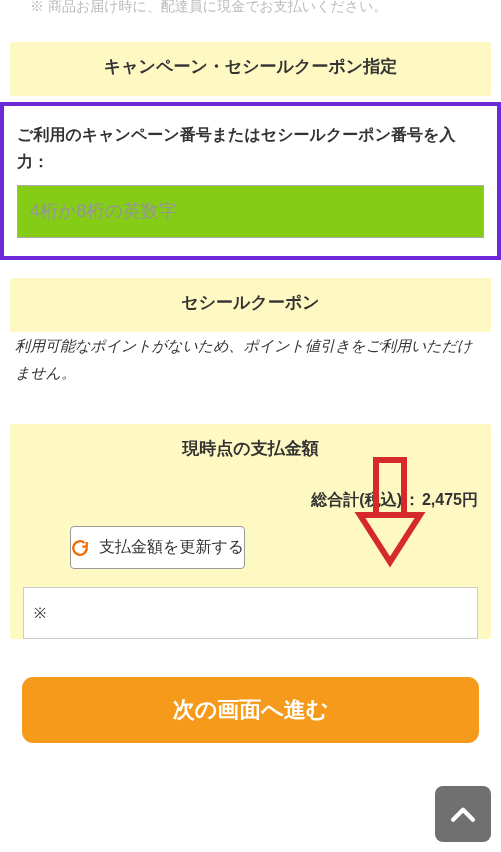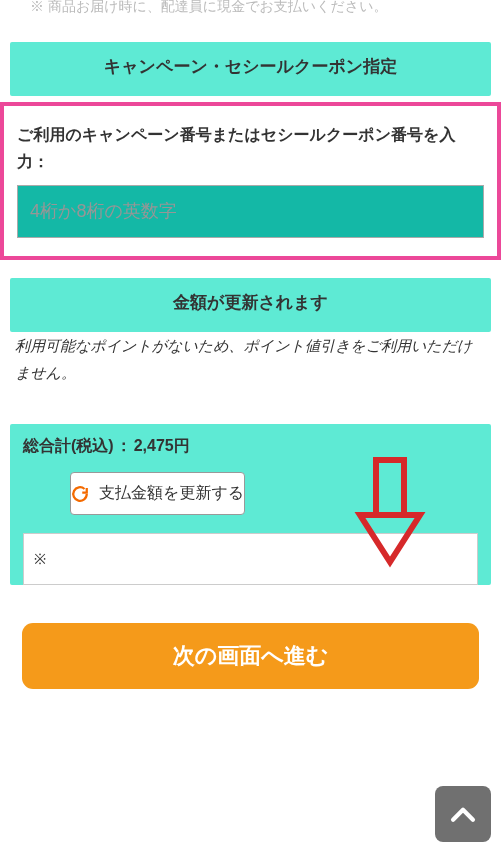--- a/index.html
+++ b/index.html
@@ -12,65 +12,66 @@
       position: relative;
       overflow: hidden;
     }
     .note-text {
       color: #bbb;
       font-size: 14px;
       padding: 0 30px 8px;
       margin-top: -2px;
     }
     .panel {
-      background: #5eead4;
+      background: #fef9c3;
       margin: 18px 10px 0;
       border-radius: 2px;
     }
     .panel-heading {
       text-align: center;
       font-weight: 700;
       font-size: 17px;
       padding: 13px 0 18px;
       color: #333;
     }
     .coupon-box {
-      border: 4px solid #ec4899;
+      border: 4px solid #6d28d9;
       padding: 15px 13px 18px;
       margin-top: 6px;
     }
     .coupon-label {
       font-weight: 700;
       font-size: 16px;
       line-height: 1.7;
       margin-bottom: 10px;
     }
     .coupon-input {
       width: 100%;
       padding: 15px 12px;
       font-size: 18px;
       border: 1px solid #aaa;
-      background: #14b8a6;
+      background: #84cc16;
       color: #333;
       outline: none;
     }
     .coupon-input::placeholder { color: #969696; }
     .plain-body {
       padding: 0 15px 20px;
       font-size: 15px;
       line-height: 1.8;
       font-style: italic;
     }
     .total-row {
       display: flex;
       align-items: baseline;
       gap: 2px;
       padding: 12px 13px 15px;
       font-size: 16px;
       font-weight: 700;
+      justify-content: flex-end;
     }
     .total-sep { font-weight: 700; }
     .refresh-btn {
       display: flex;
       align-items: center;
       justify-content: space-between;
       gap: 10px;
       margin: 0 60px 18px;
       background: #fff;
       border: 1px solid #999;
@@ -140,25 +141,26 @@
 <div class="panel">
   <div class="panel-heading">キャンペーン・セシールクーポン指定</div>
 </div>
 
 <div class="coupon-box">
   <div class="coupon-label">ご利用のキャンペーン番号またはセシールクーポン番号を入力：</div>
   <input class="coupon-input" type="text" placeholder="4桁か8桁の英数字" style="">
 </div>
 
 <div class="panel">
-  <div class="panel-heading">金額が更新されます</div>
+  <div class="panel-heading">セシールクーポン</div>
 </div>
 <div class="plain-body">利用可能なポイントがないため、ポイント値引きをご利用いただけません。</div>
 
 <div class="panel">
+  <div class="panel-heading">現時点の支払金額</div>
   <div class="total-row">
     <span>総合計(税込)</span>
     <span class="total-sep">：</span>
     <span>2,475円</span>
   </div>
   <button class="refresh-btn">
     <span class="refresh-icon">
       <svg viewBox="0 0 24 24" fill="none" stroke="currentColor" stroke-width="3">
         <path d="M21 12a9 9 0 1 1-3-6.7"></path>
         <path d="M21 4v6h-6"></path>

